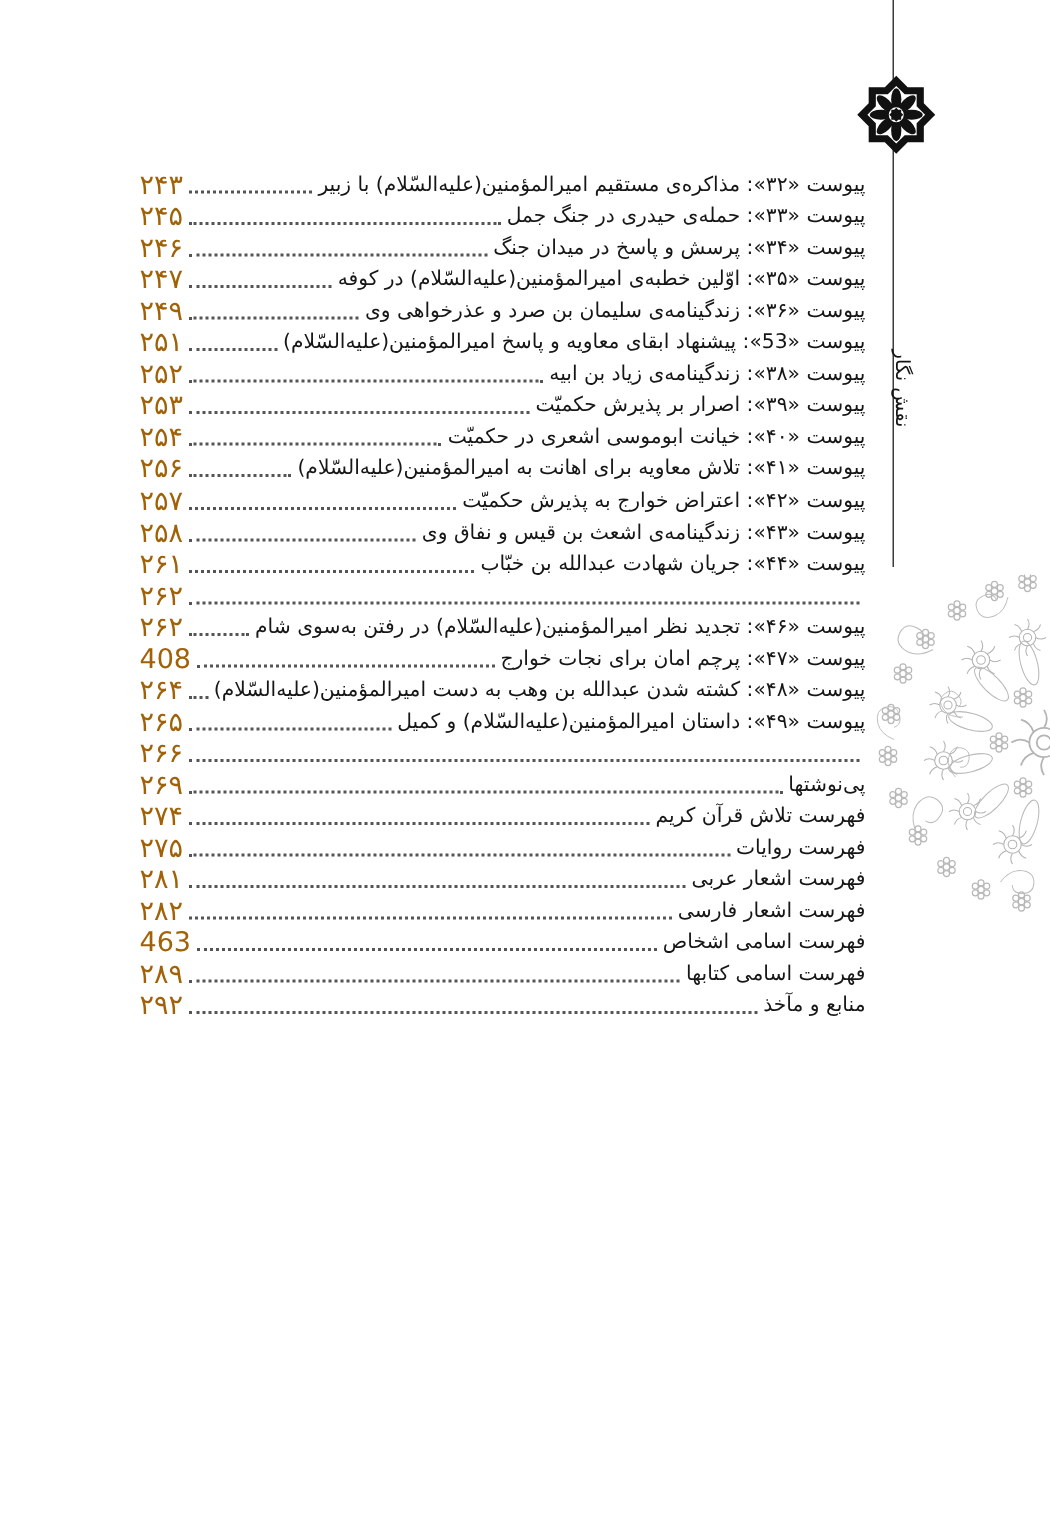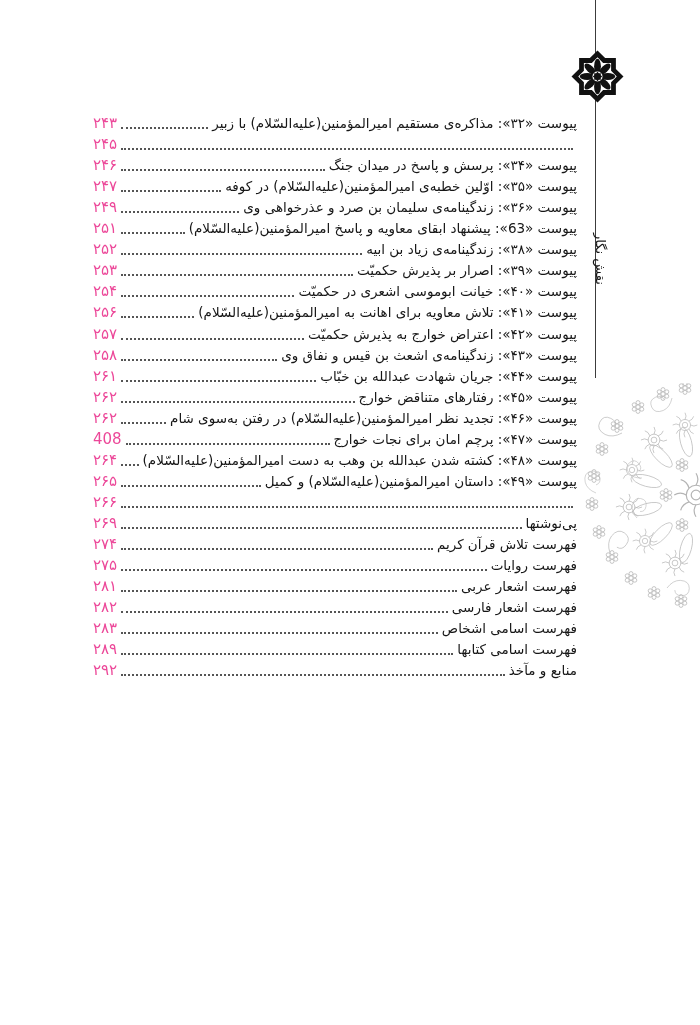--- a/index.html
+++ b/index.html
@@ -54,21 +54,21 @@
     line-height:19px;
     white-space:nowrap;
   }
   .row .t{flex:0 0 auto;color:#161616;}
   .row .dots{
     flex:1 1 auto;
     min-width:6px;
     border-bottom:2px dotted #555;
     margin:0 4px 4px 4px;
   }
-  .row .p{flex:0 0 auto;font-size:15px;color:#ec4899;}
+  .row .p{flex:0 0 auto;font-size:18px;color:#a16207;}
 </style>
 </head>
 <body>
 
 <div class="page">
 
   <div class="margin-rule"></div>
 
   <svg class="rosette" viewBox="0 0 53 53" aria-hidden="true">
     <defs>
@@ -154,20 +154,21 @@
   </svg>
 
   <div class="toc">
     <div class="row">
       <span class="t">پیوست «۳۲»: مذاکره‌ی مستقیم امیرالمؤمنین(علیه‌السّلام) با زبیر</span>
       <span class="dots"></span>
       <span class="p">۲۴۳</span>
     </div>
 
     <div class="row">
+      <span class="t">پیوست «۳۳»: حمله‌ی حیدری در جنگ جمل</span>
       <span class="dots"></span>
       <span class="p">۲۴۵</span>
     </div>
 
     <div class="row">
       <span class="t">پیوست «۳۴»: پرسش و پاسخ در میدان جنگ</span>
       <span class="dots"></span>
       <span class="p">۲۴۶</span>
     </div>
 
@@ -177,21 +178,21 @@
       <span class="p">۲۴۷</span>
     </div>
 
     <div class="row">
       <span class="t">پیوست «۳۶»: زندگینامه‌ی سلیمان بن صرد و عذرخواهی وی</span>
       <span class="dots"></span>
       <span class="p">۲۴۹</span>
     </div>
 
     <div class="row">
-      <span class="t">پیوست «63»: پیشنهاد ابقای معاویه و پاسخ امیرالمؤمنین(علیه‌السّلام)</span>
+      <span class="t">پیوست «53»: پیشنهاد ابقای معاویه و پاسخ امیرالمؤمنین(علیه‌السّلام)</span>
       <span class="dots"></span>
       <span class="p">۲۵۱</span>
     </div>
 
     <div class="row">
       <span class="t">پیوست «۳۸»: زندگینامه‌ی زیاد بن ابیه</span>
       <span class="dots"></span>
       <span class="p">۲۵۲</span>
     </div>
 
@@ -225,21 +226,20 @@
       <span class="p">۲۵۸</span>
     </div>
 
     <div class="row">
       <span class="t">پیوست «۴۴»: جریان شهادت عبدالله بن خبّاب</span>
       <span class="dots"></span>
       <span class="p">۲۶۱</span>
     </div>
 
     <div class="row">
-      <span class="t">پیوست «۴۵»: رفتارهای متناقض خوارج</span>
       <span class="dots"></span>
       <span class="p">۲۶۲</span>
     </div>
 
     <div class="row">
       <span class="t">پیوست «۴۶»: تجدید نظر امیرالمؤمنین(علیه‌السّلام) در رفتن به‌سوی شام</span>
       <span class="dots"></span>
       <span class="p">۲۶۲</span>
     </div>
 
@@ -292,21 +292,21 @@
 
     <div class="row">
       <span class="t">فهرست اشعار فارسی</span>
       <span class="dots"></span>
       <span class="p">۲۸۲</span>
     </div>
 
     <div class="row">
       <span class="t">فهرست اسامی اشخاص</span>
       <span class="dots"></span>
-      <span class="p">۲۸۳</span>
+      <span class="p">463</span>
     </div>
 
     <div class="row">
       <span class="t">فهرست اسامی کتابها</span>
       <span class="dots"></span>
       <span class="p">۲۸۹</span>
     </div>
 
     <div class="row">
       <span class="t">منابع و مآخذ</span>

